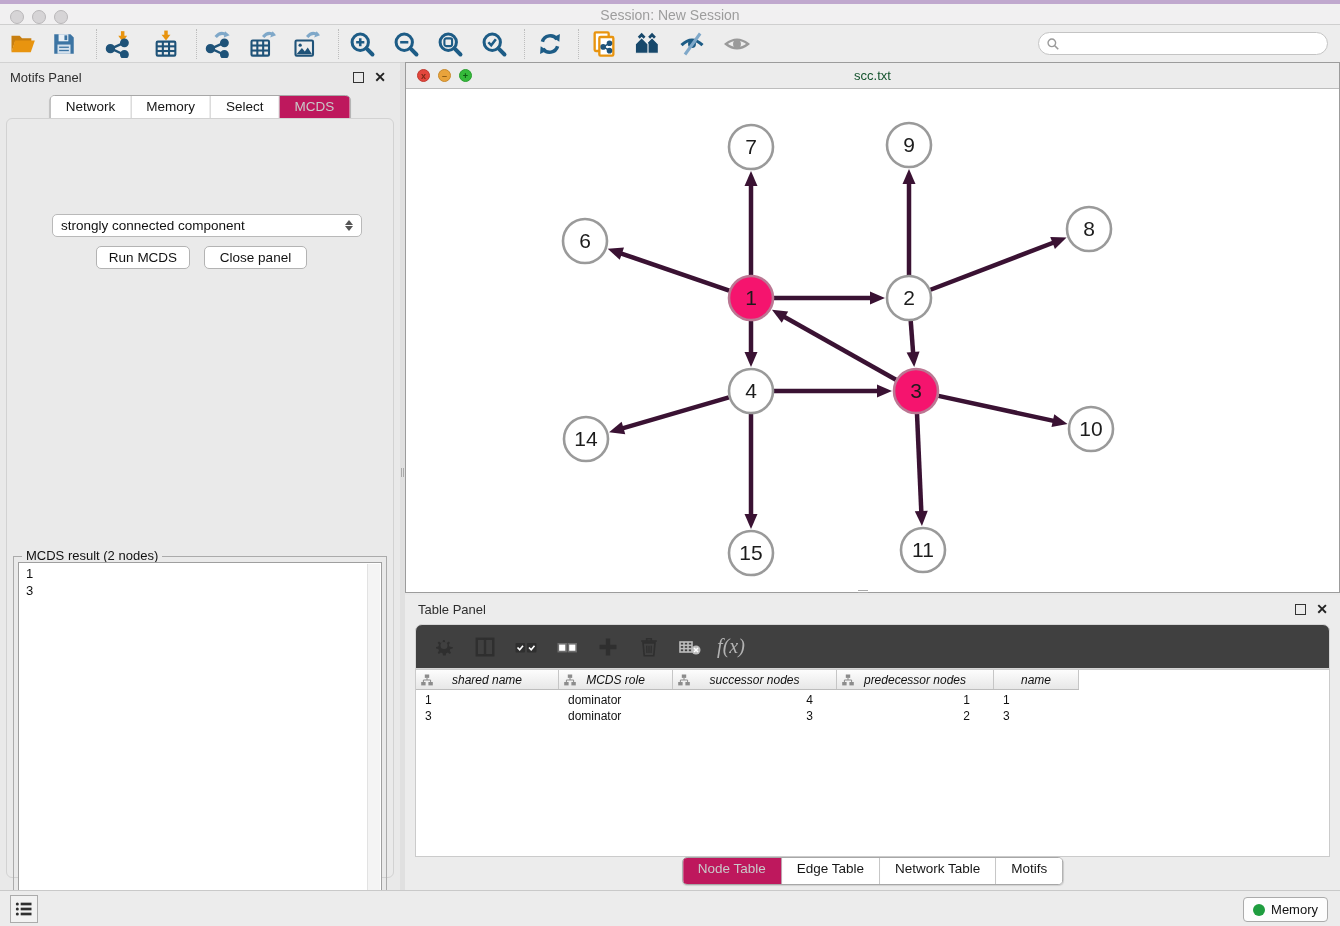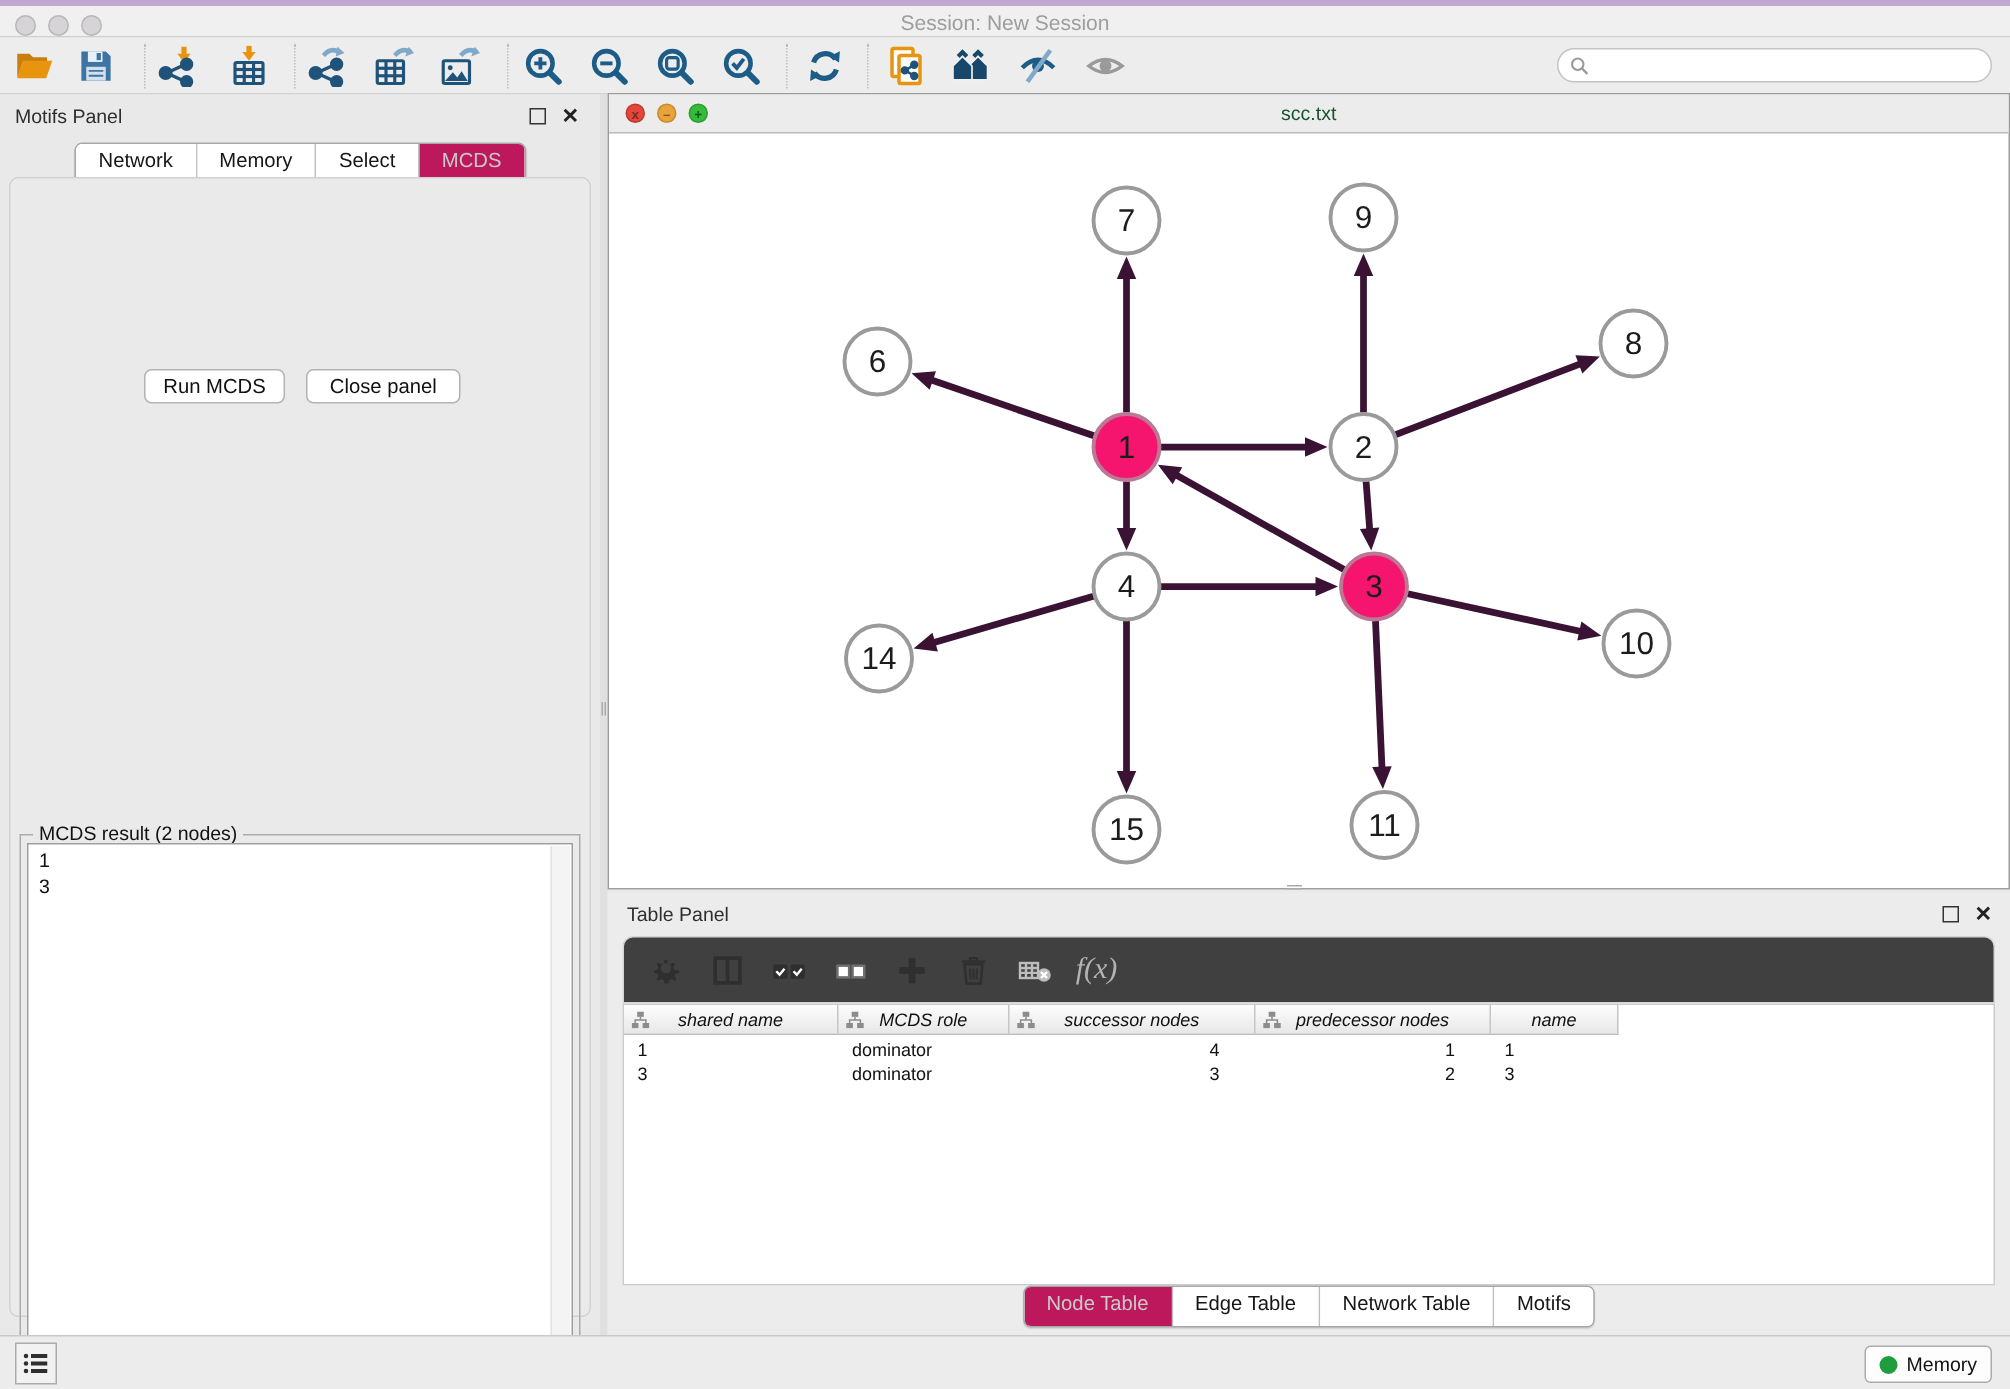--- a/index.html
+++ b/index.html
@@ -260,20 +260,27 @@
       <div class="float-btn" style="right:36px"></div>
       <div class="close-btn" style="right:14px">✕</div>
     </div>
     <div class="cp-tabs" id="cp-tabs">
         <div class="seg">Network</div>
         <div class="seg">Memory</div>
         <div class="seg">Select</div>
         <div class="seg active">MCDS</div>
       </div>
     <div class="cp-body">
+      <div class="criterion">
+        <span>strongly connected component</span>
+        <span class="chevrons">
+            <i class="up"></i>
+            <i class="down"></i>
+          </span>
+      </div>
       <div class="cp-btn" style="left:89px; width:94px;">Run MCDS</div>
       <div class="cp-btn" style="left:197px; width:103px;">Close panel</div>
       <div class="result-group">
         <div class="result-title">MCDS result (2 nodes)</div>
         <div class="result-text" id="result-text">1
 3<div class="result-scroll"></div></div>
       </div>
     </div>
   </div>
 

